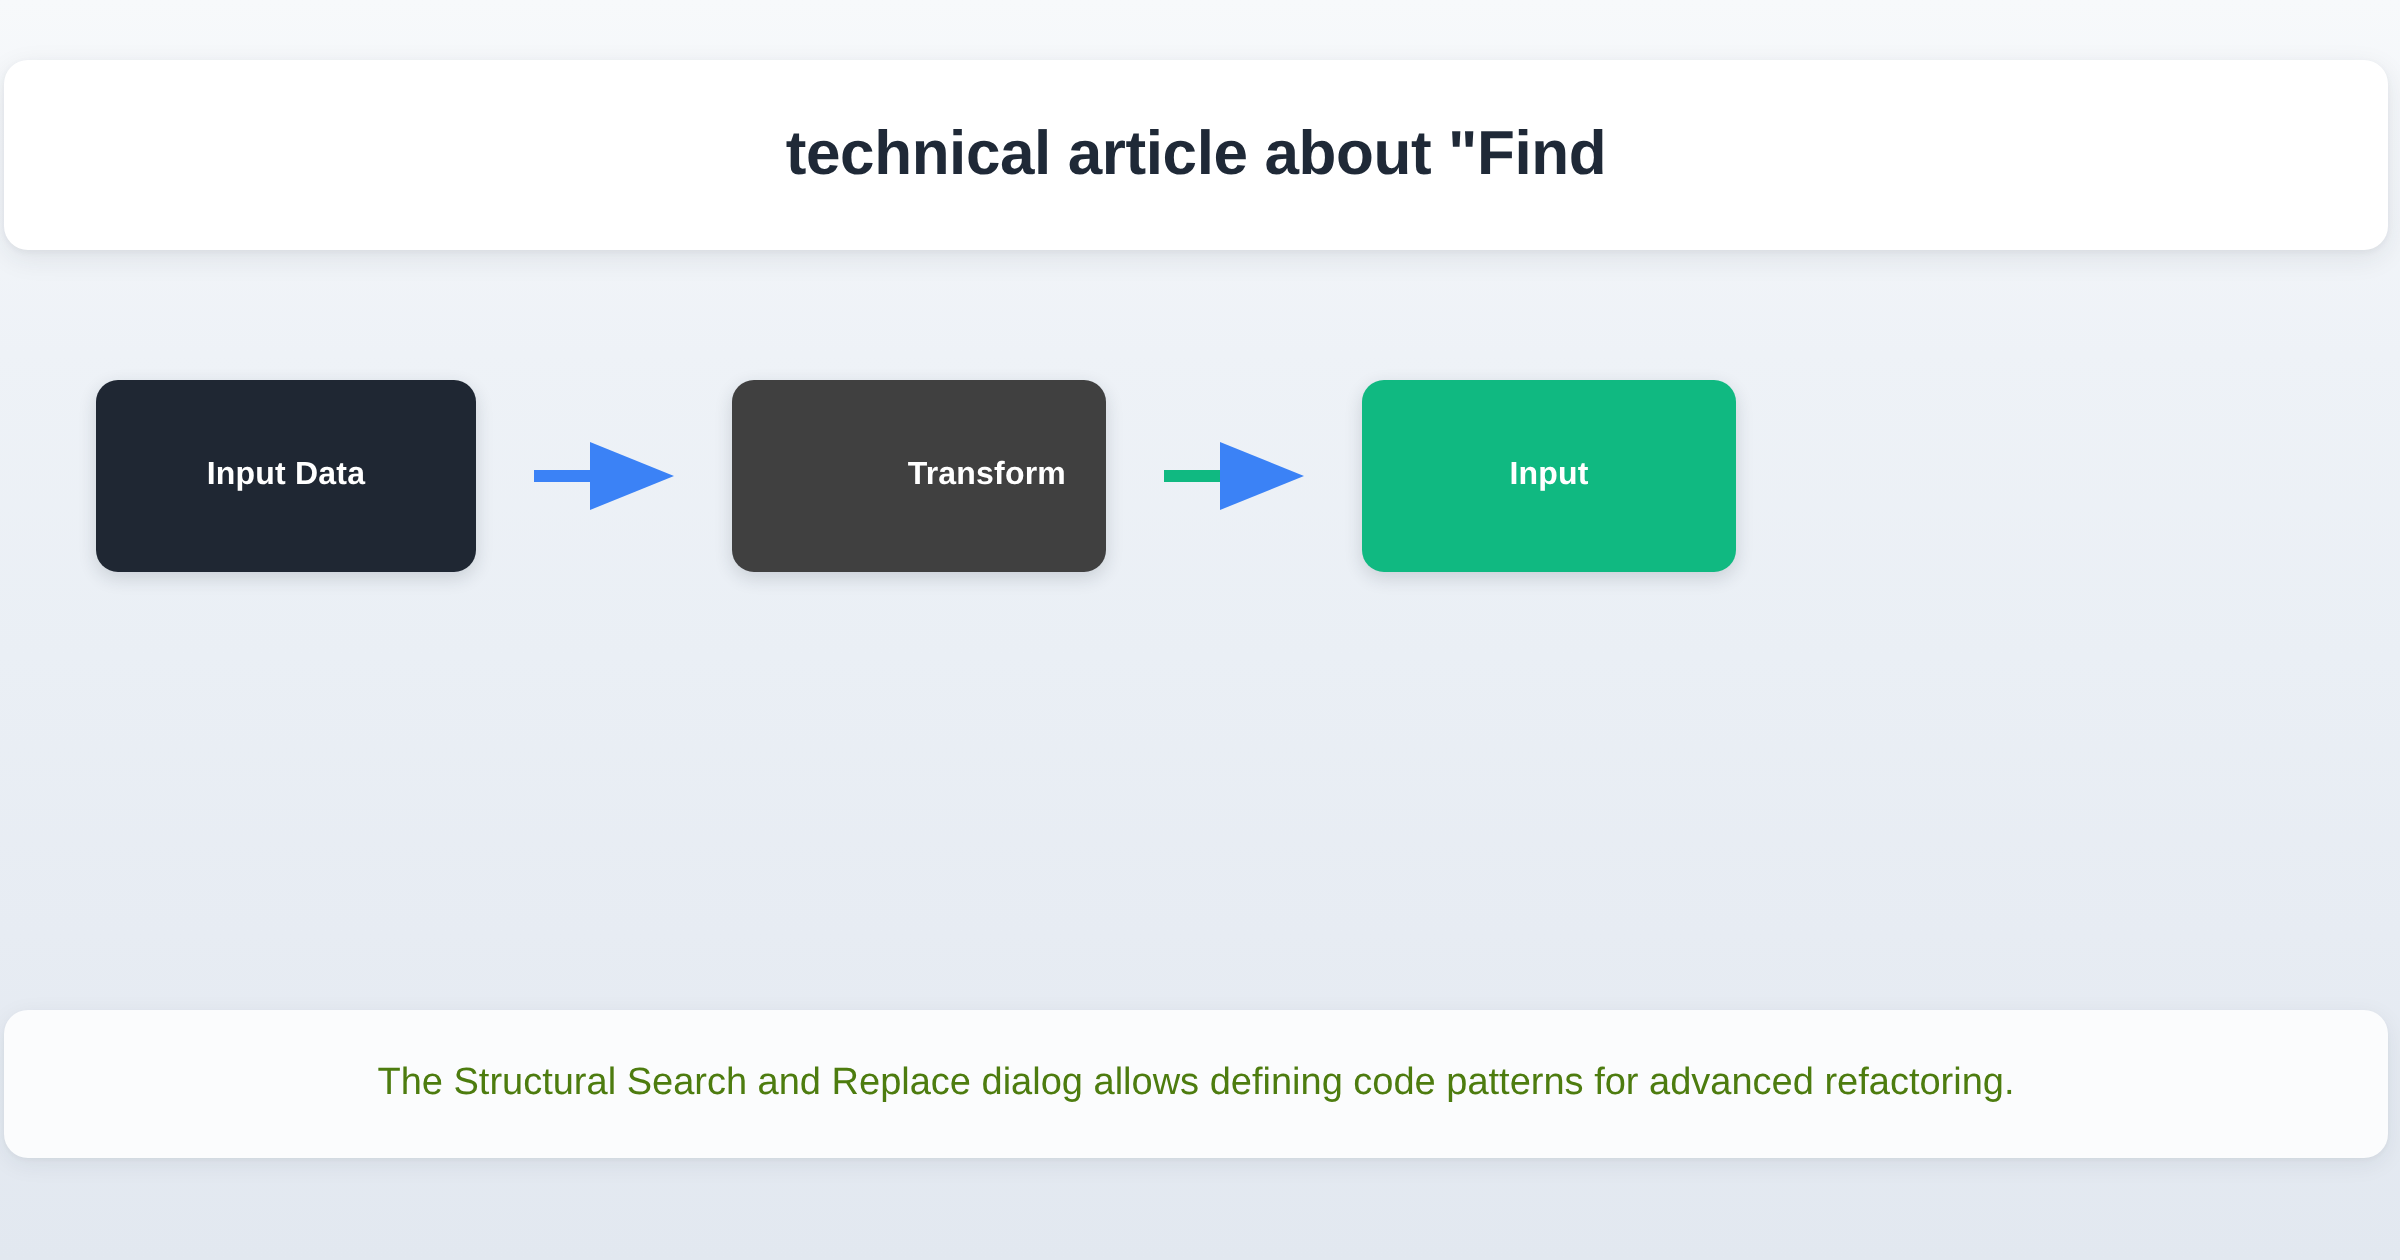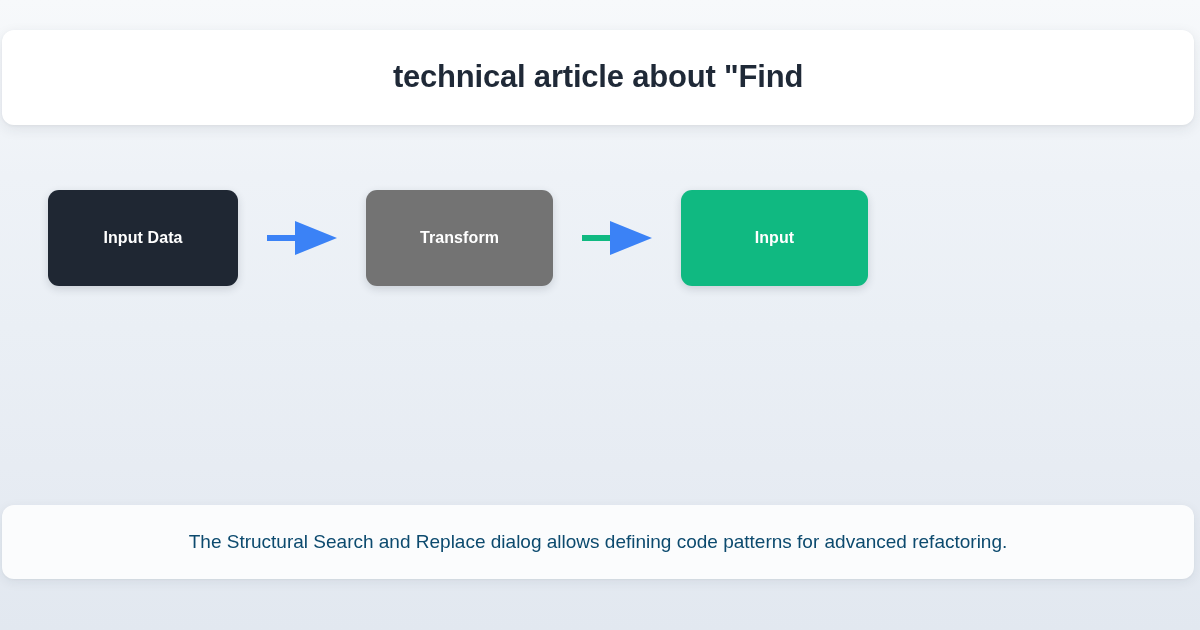--- a/index.html
+++ b/index.html
@@ -70,21 +70,21 @@
 
   .node-label {
     font-size:16px;
     font-weight:bold;
     color:#ffffff;
     white-space:nowrap;
     letter-spacing:0.1px;
   }
 
   .node.dark  { background:#1f2733; min-width:190px; }
-  .node.blue  { background:#737373; min-width:187px; }
+  .node.blue  { background:#404040; min-width:187px;justify-content:flex-end; }
   .node.green { background:#10b981; min-width:187px; }
 
   
   .arrow {
     width:128px;
     height:40px;
     display:flex;
     align-items:center;
     justify-content:center;
     flex:0 0 auto;
@@ -103,21 +103,21 @@
     box-shadow:0 3px 12px rgba(31,41,55,0.07),
                0 1px 2px rgba(31,41,55,0.04);
     display:flex;
     align-items:center;
     justify-content:center;
   }
 
   #caption-text {
     font-size:19px;
     font-weight:normal;
-    color:#0c4a6e;
+    color:#4d7c0f;
     text-align:center;
     white-space:nowrap;
   }
 </style>
 </head>
 <body>
 
 <div id="header-card">
   <h1 id="page-title">technical article about "Find</h1>
 </div>

